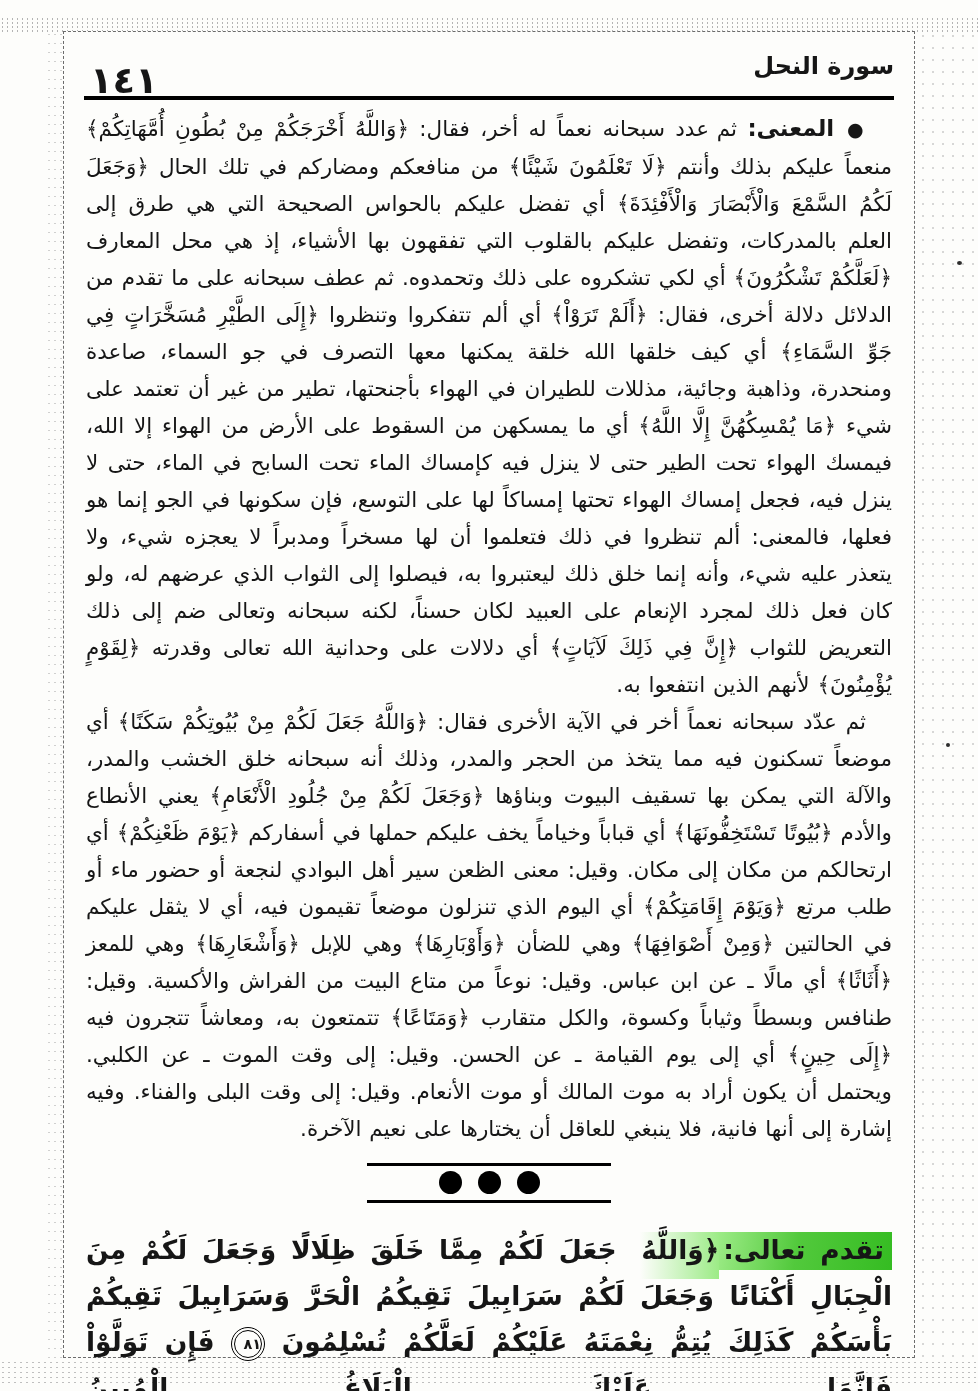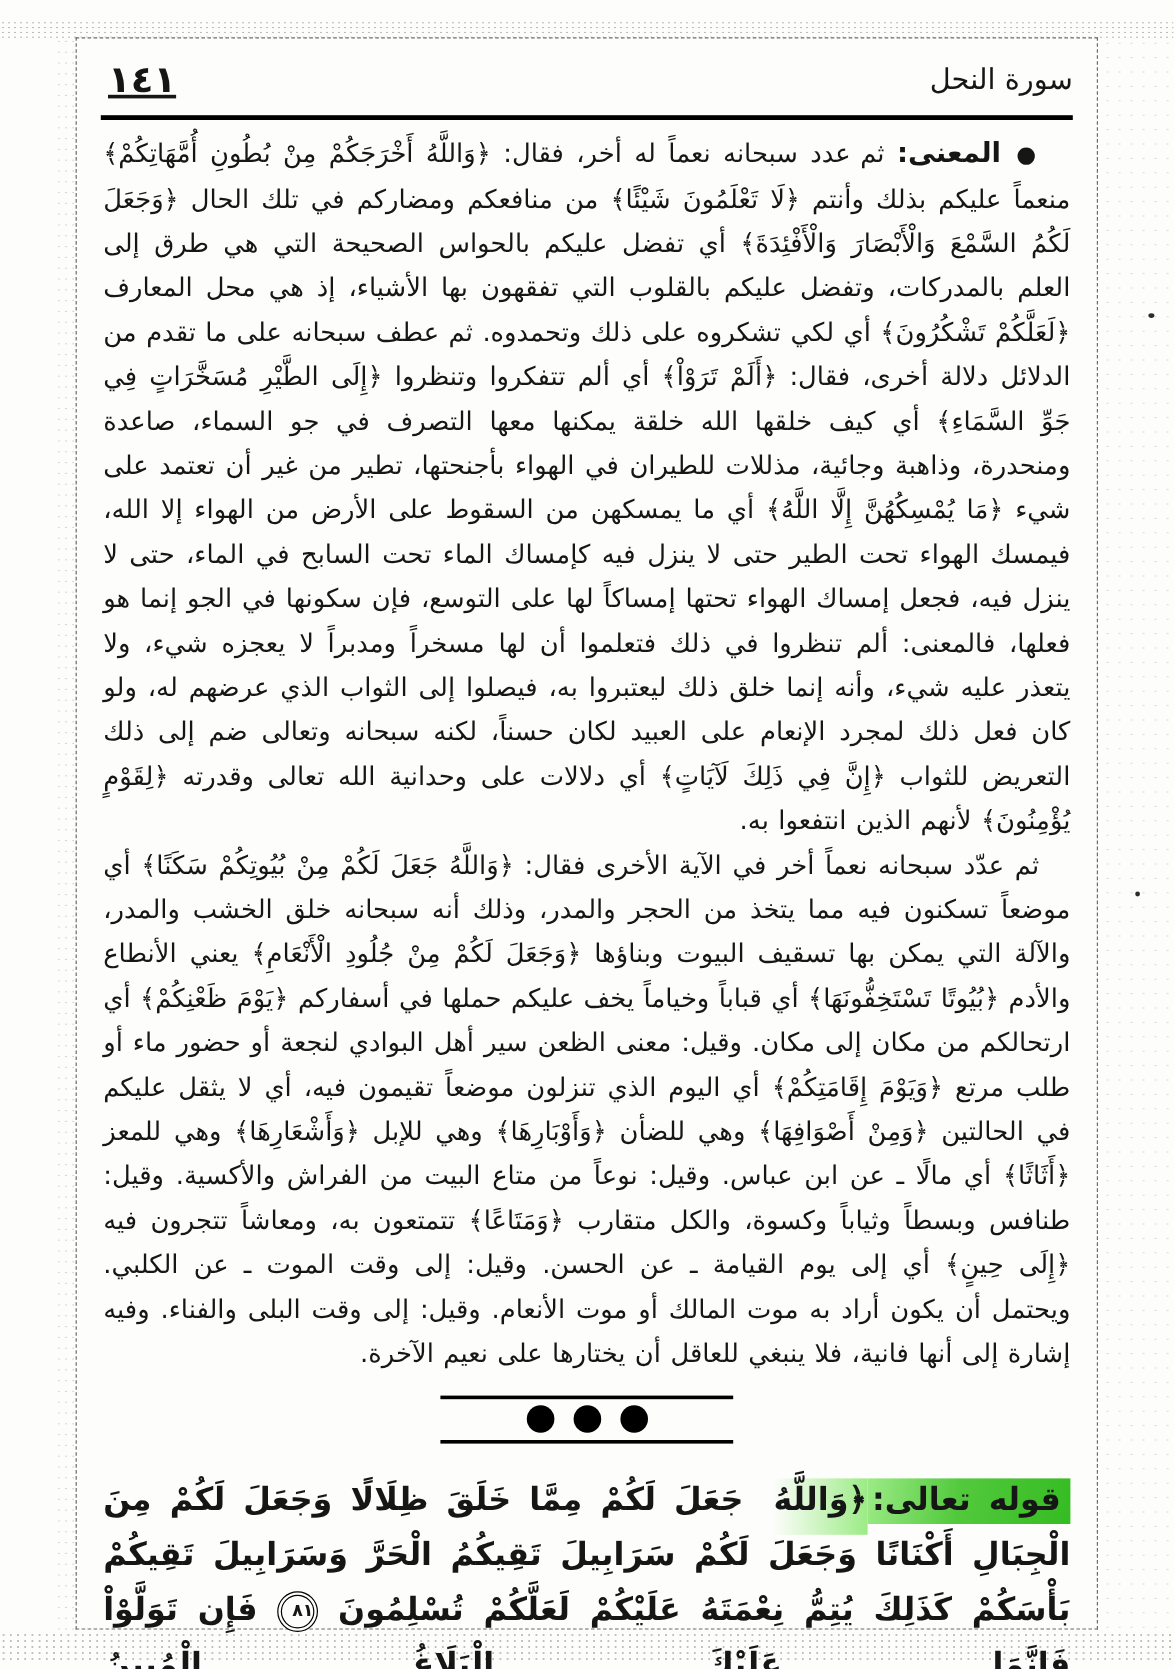--- a/index.html
+++ b/index.html
@@ -16,22 +16,22 @@
   .speck{position:absolute;background:#2c2c2c;border-radius:50%;}
   .speck-a{left:957px;top:261px;width:5px;height:4px;}
   .speck-b{left:946px;top:743px;width:4px;height:4px;}
 
   
   .frame{position:absolute;left:63px;top:31px;width:852px;height:1327px;
          border:1px dashed #6b6b6b;background:#fdfdfb;box-sizing:border-box;
          padding:14px 16px 0 16px;}
 
   .header{position:relative;height:46px;}
-  .page-num{position:absolute;left:10px;top:3px;font-size:31px;font-weight:bold;letter-spacing:2px;text-decoration:underline;}
-  .surah{position:absolute;right:4px;top:6px;font-size:24px;font-weight:normal;}
+  .page-num{position:absolute;left:10px;top:13px;font-size:37px;font-weight:bold;letter-spacing:2px;}
+  .surah{position:absolute;right:4px;top:6px;font-size:24px;font-weight:bold;}
   .rule{height:4px;background:#000;margin:4px 4px 0 4px;}
 
   .content{direction:rtl;text-align:justify;padding:10px 6px 0 6px;}
   .para{margin:0;font-size:21.5px;line-height:37px;word-spacing:1px;}
   .para.p2{}
   .para .pindent{display:inline-block;width:26px;}
   .bullet{font-size:19px;}
   .lead{font-weight:bold;font-size:23px;}
 
   .divider{width:244px;margin:16px auto 0 auto;text-align:center;}
@@ -80,21 +80,21 @@
       <div class="divider">
         <div class="divline"></div>
         <div class="dots">
           <span class="dot"></span>
           <span class="dot"></span>
           <span class="dot"></span>
         </div>
         <div class="divline"></div>
       </div>
 
-      <p class="quote"><span class="hl">قوله تعالى:</span><span class="hl-tail">﴿وَاللَّهُ</span>
+      <p class="quote"><span class="hl">تقدم تعالى:</span><span class="hl-tail">﴿وَاللَّهُ</span>
         <span>جَعَلَ لَكُمْ مِمَّا خَلَقَ ظِلَالًا وَجَعَلَ لَكُمْ مِنَ الْجِبَالِ أَكْنَانًا وَجَعَلَ لَكُمْ سَرَابِيلَ تَقِيكُمُ الْحَرَّ وَسَرَابِيلَ تَقِيكُمْ بَأْسَكُمْ كَذَلِكَ يُتِمُّ نِعْمَتَهُ عَلَيْكُمْ لَعَلَّكُمْ تُسْلِمُونَ</span>
         <span class="medallion">٨١</span>
         <span>فَإِن تَوَلَّوْاْ فَإِنَّمَا عَلَيْكَ الْبَلَاغُ الْمُبِينُ</span>
         
         </p>
 
     </div>
   </div>
 </div>
 

